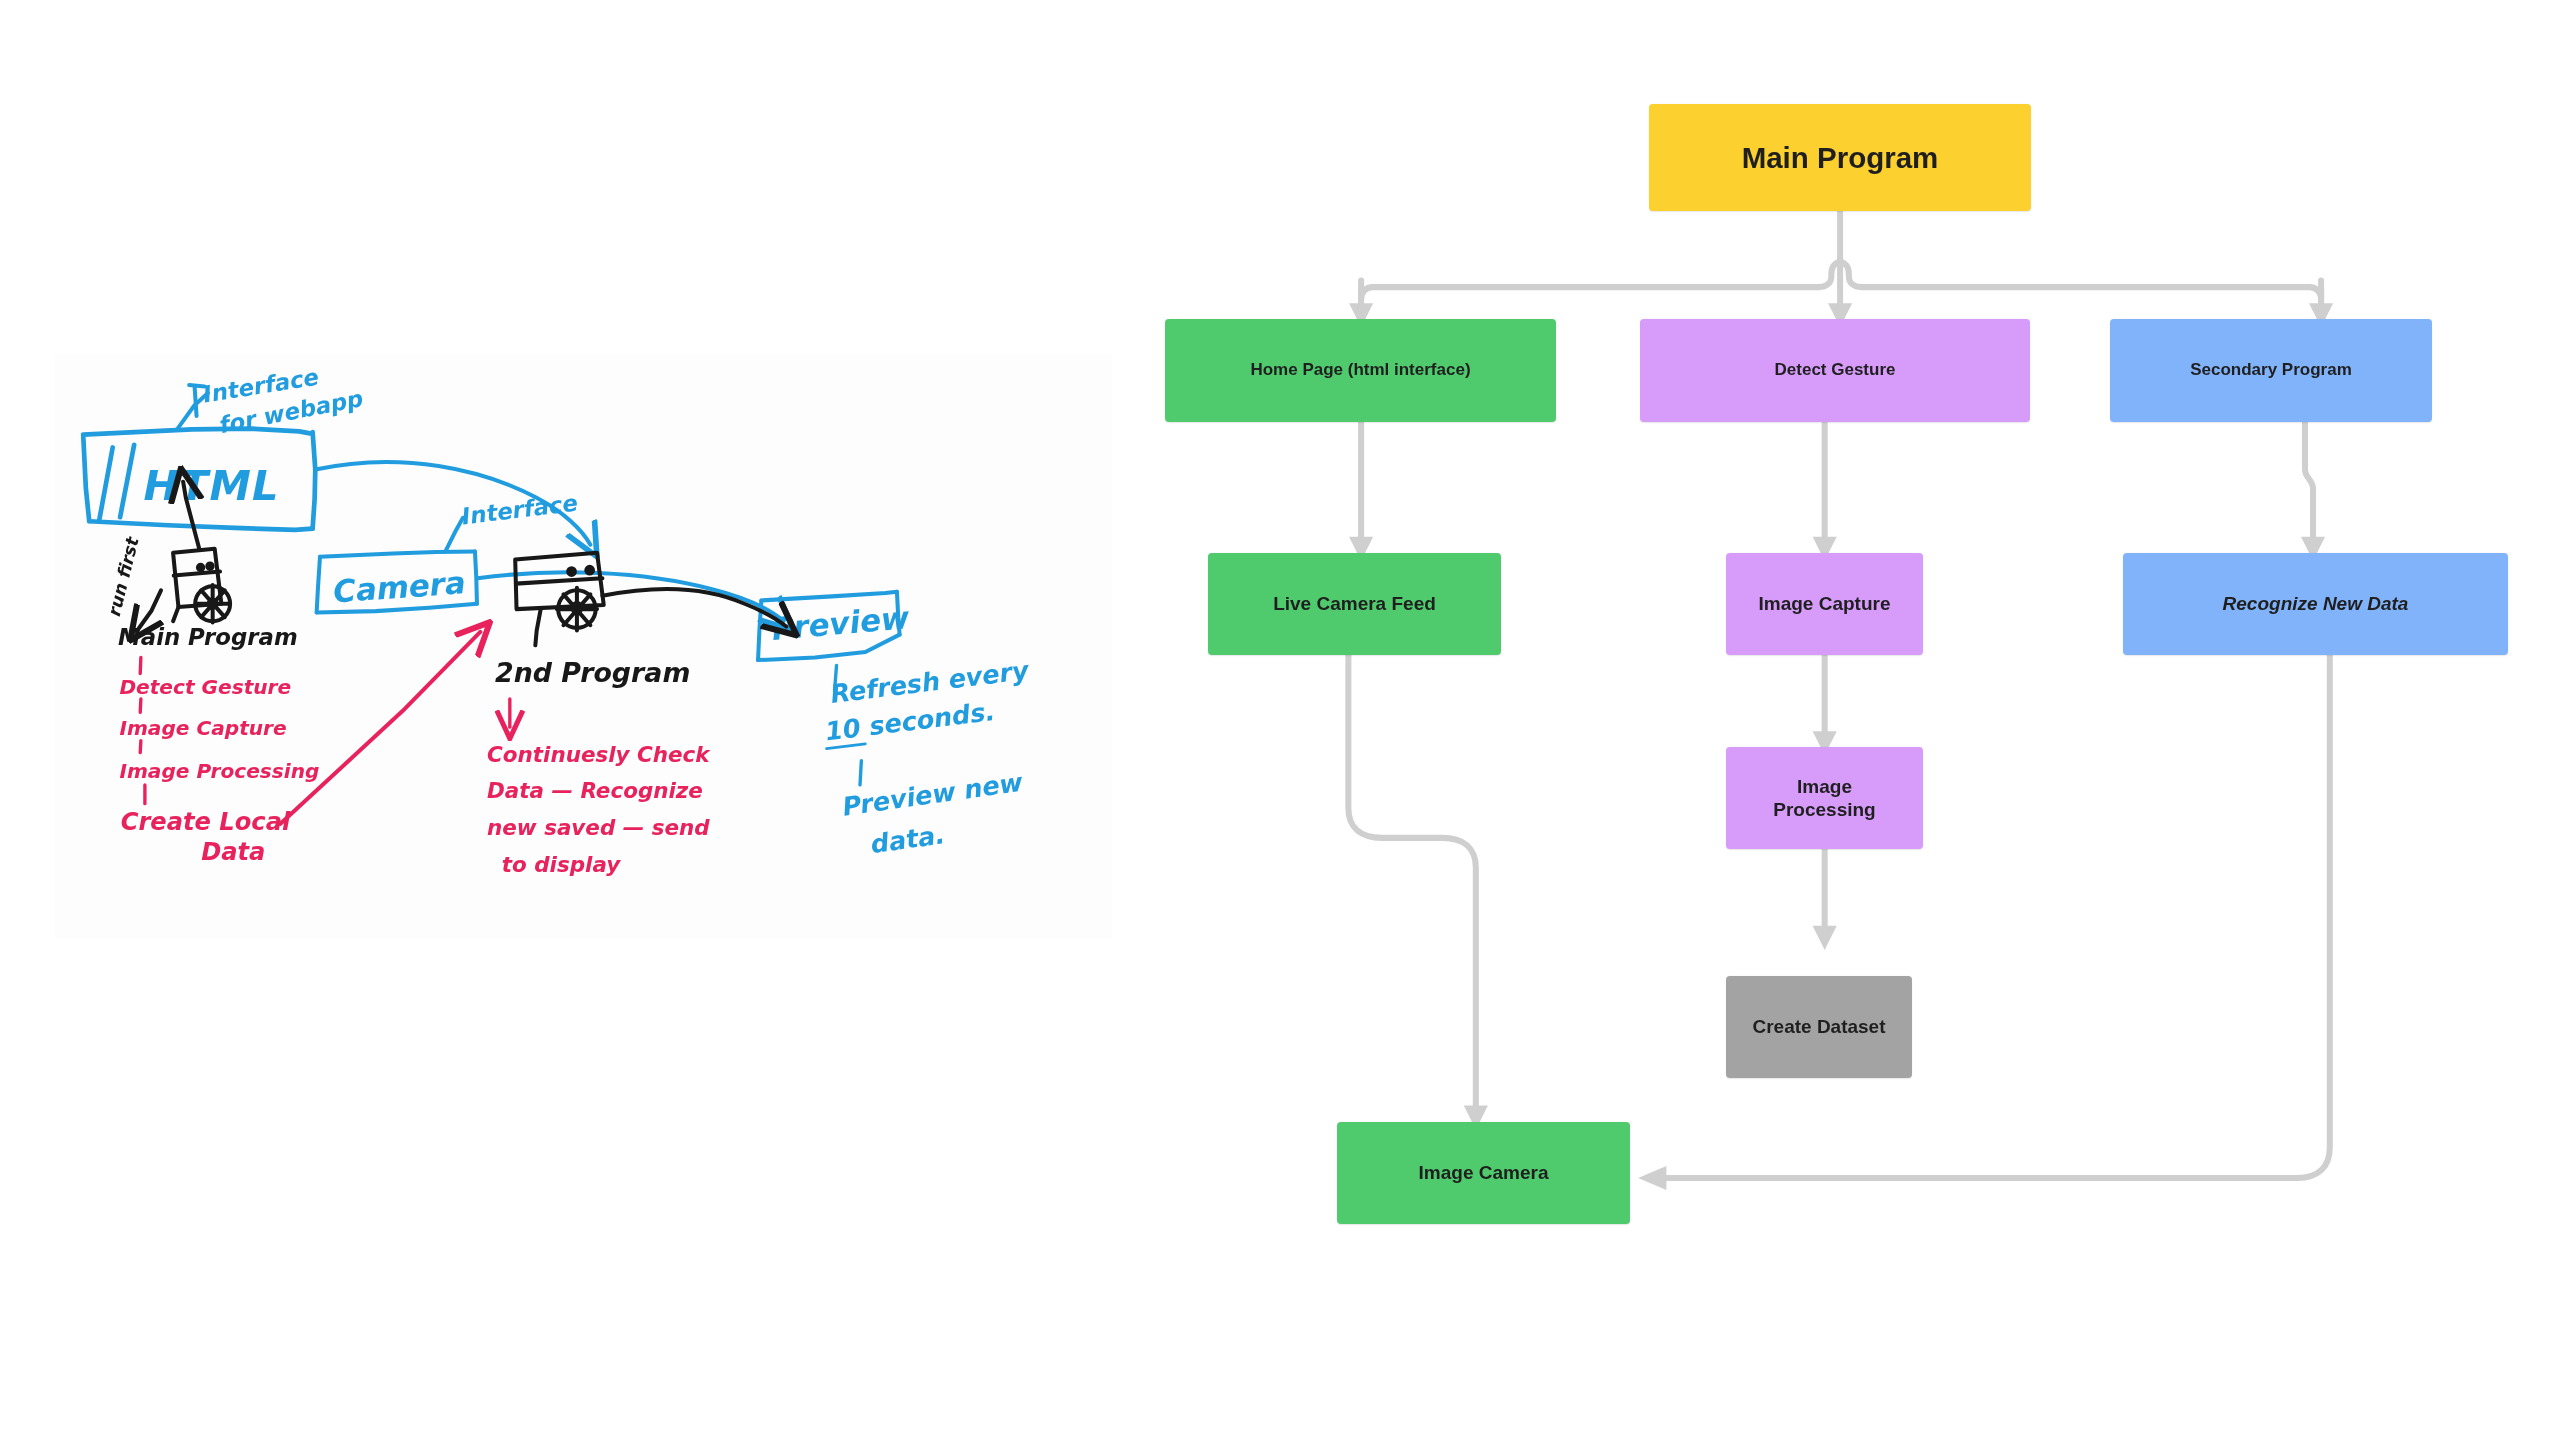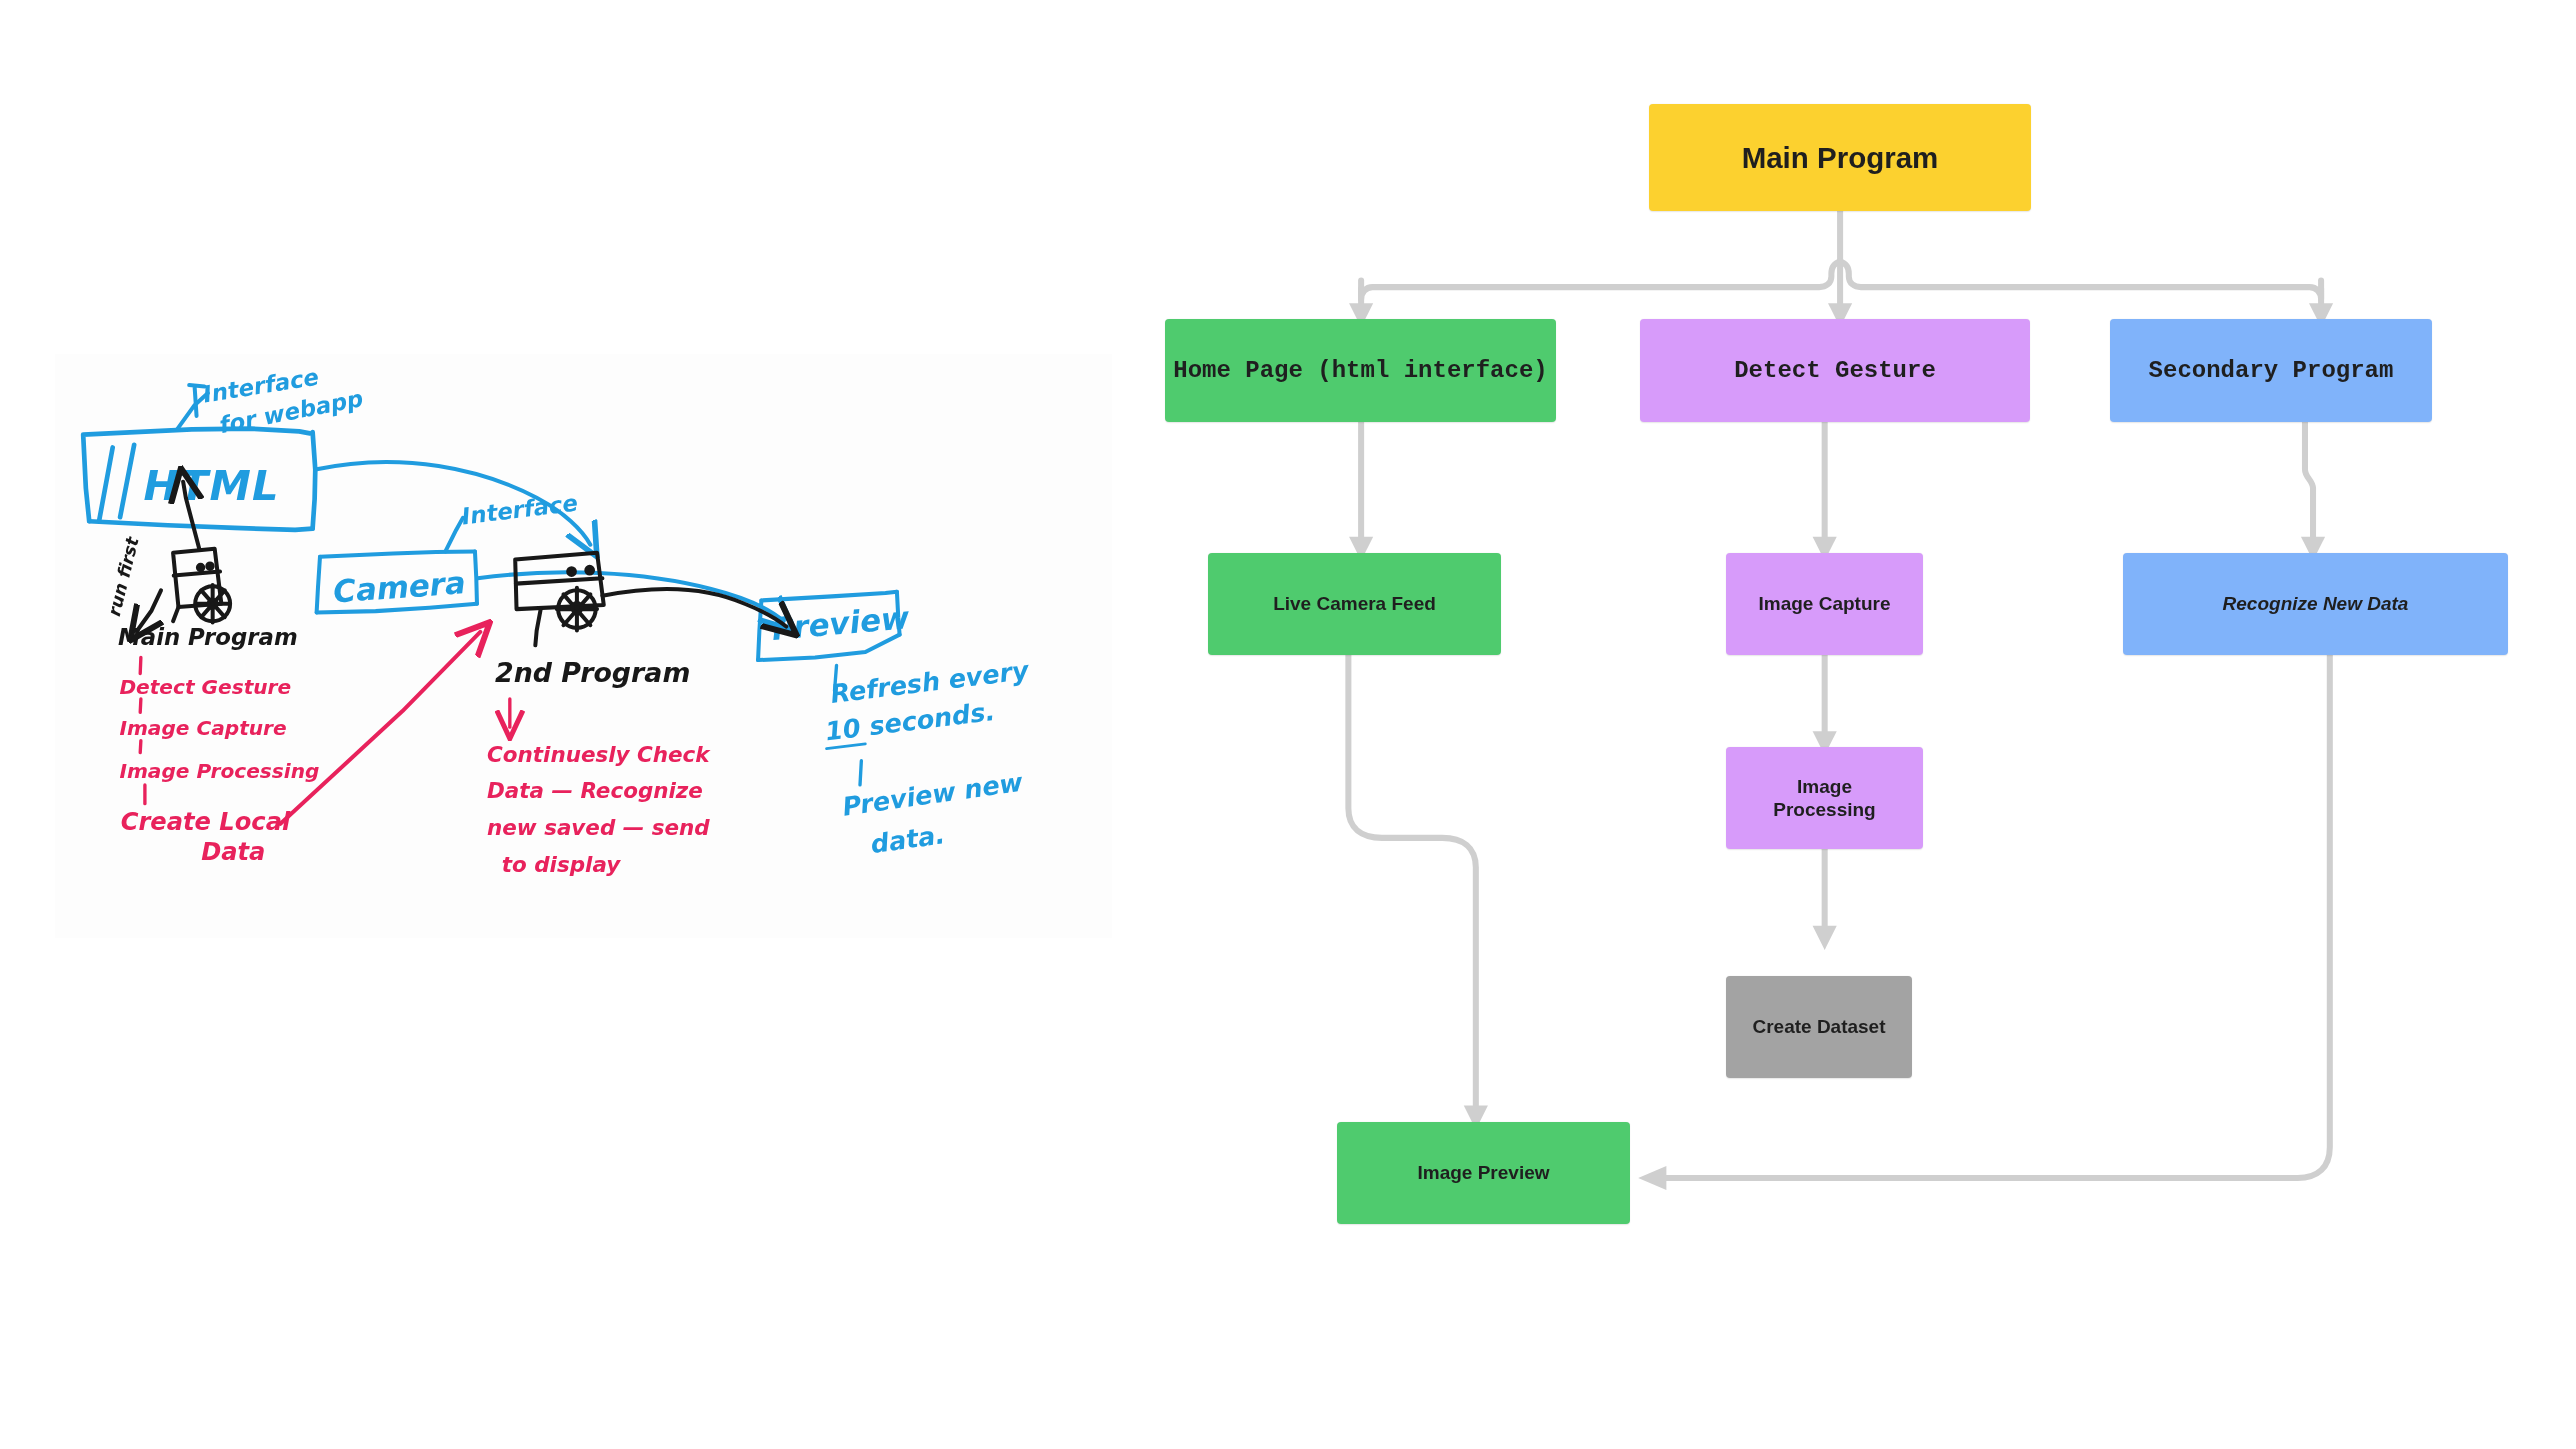--- a/index.html
+++ b/index.html
@@ -61,21 +61,21 @@
     box-shadow: 0 0.7px 1.3px rgba(0,0,0,0.10);
   }
   .node-label {
     color: #1f1f1f;
     font-family: "Liberation Sans", sans-serif;
     font-weight: bold;
     line-height: 1.22;
     padding: 0 6.7px;
   }
   .n-root   { font-size: 29.5px; }
-  .n-mid    { font-size: 24px; font-family: Liberation Mono, monospace; }
+  .n-mid    { font-size: 17px; }
   .n-leaf   { font-size: 19px; }
 </style>
 </head>
 <body>
 
 <div id="sketch-panel"></div>
 
 <svg id="sketch-svg" viewBox="0 0 3840 2160" xmlns="http://www.w3.org/2000/svg">
   <defs>
     <marker id="ah-blue" markerWidth="9" markerHeight="9" refX="5" refY="4.5" orient="auto" markerUnits="strokeWidth">
@@ -260,15 +260,15 @@
 <div class="node-box" style="left:1726px; top:747px; width:197px; height:102px; background:#D79BFA;">
   <span class="node-label n-leaf" style="white-space:pre-line;">Image
 Processing</span>
 </div>
 
 <div class="node-box" style="left:1726px; top:976px; width:186px; height:102px; background:#a3a3a3;">
   <span class="node-label n-leaf">Create Dataset</span>
 </div>
 
 <div class="node-box" style="left:1337px; top:1122px; width:293px; height:102px; background:#4FCB6E;">
-  <span class="node-label n-leaf">Image Preview</span>
+  <span class="node-label n-leaf">Image Camera</span>
 </div>
 
 
 </body></html>

